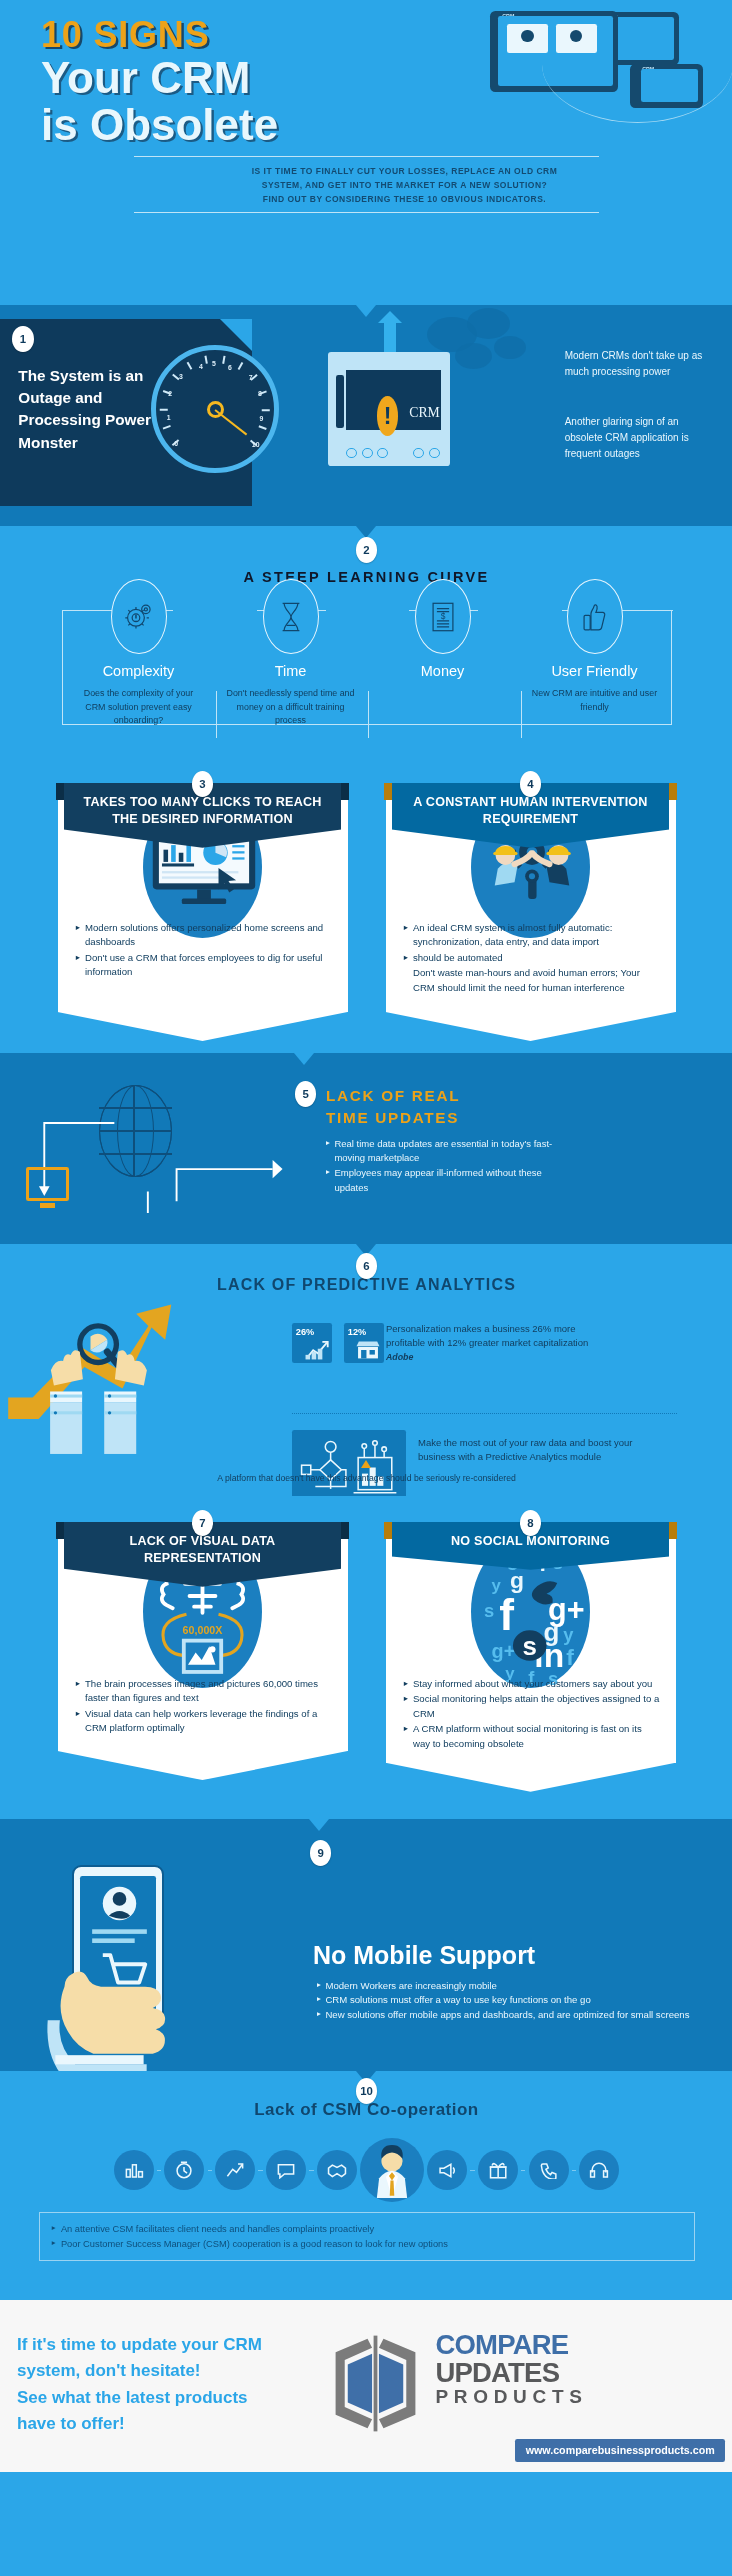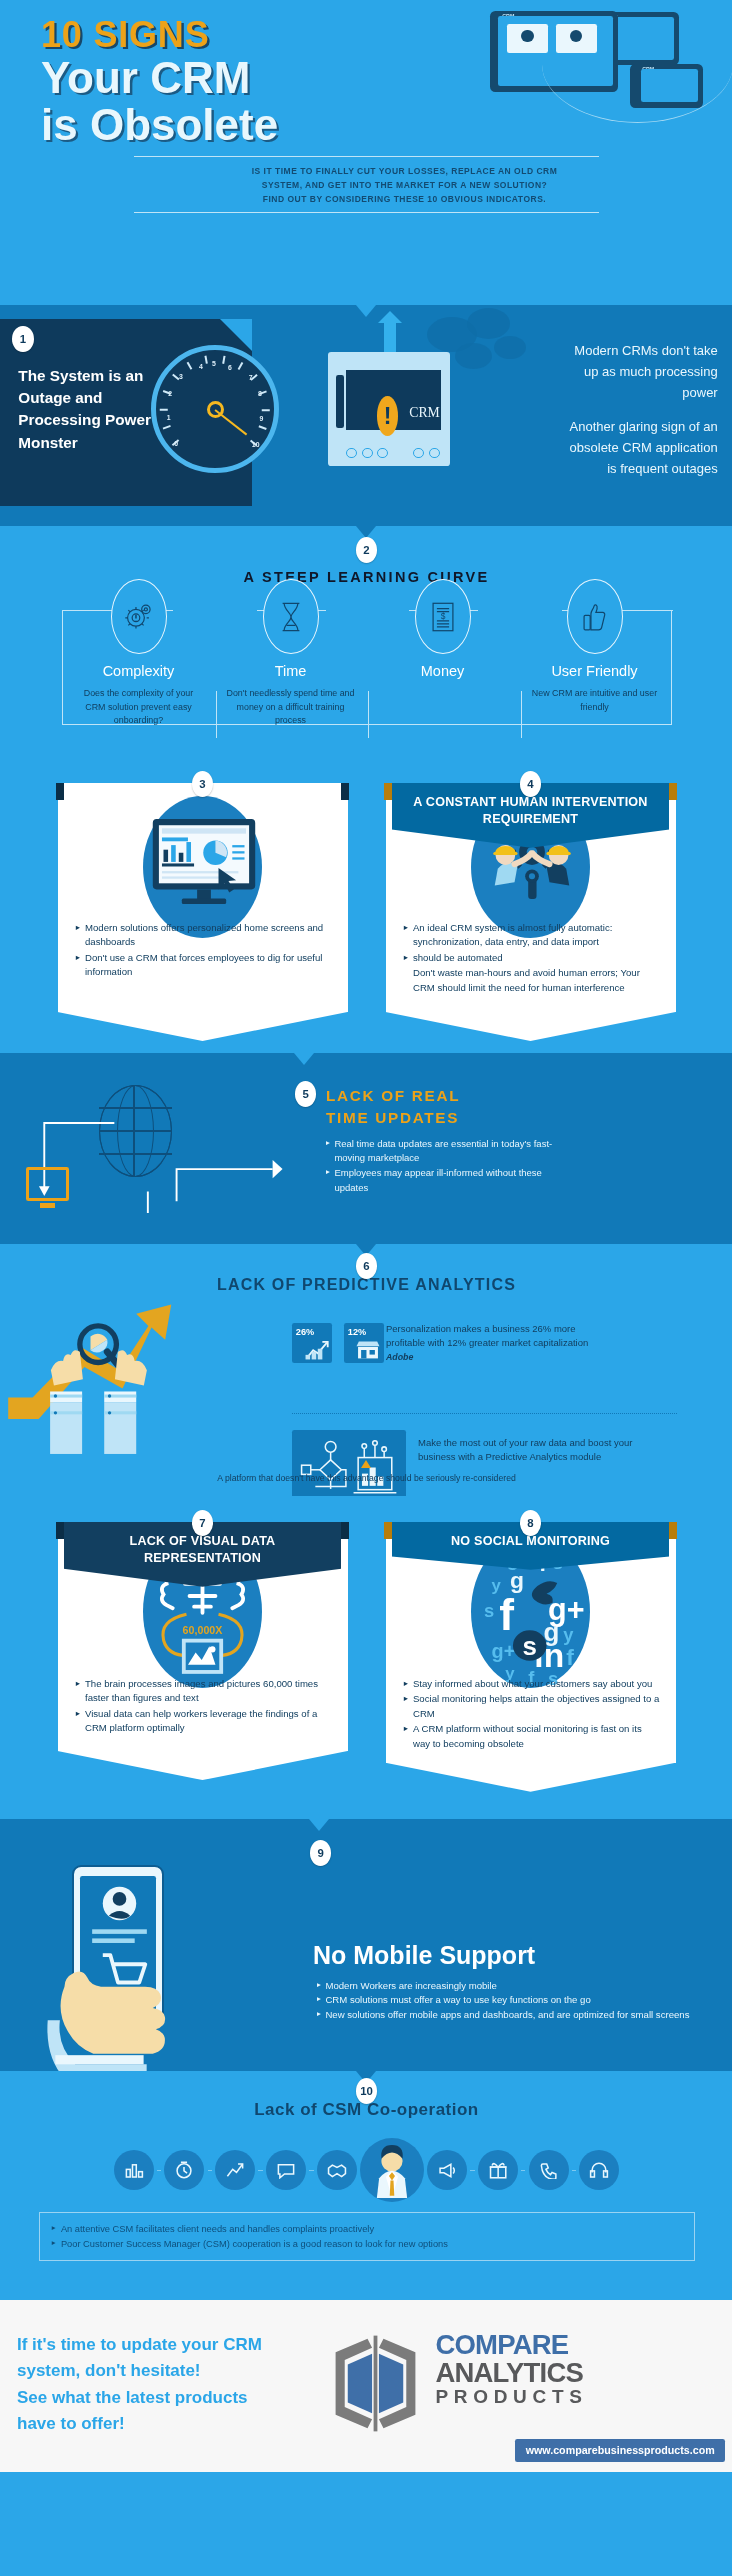--- a/index.html
+++ b/index.html
@@ -77,22 +77,22 @@
   .server .screen { position:absolute; left:18.3px; top:18.3px; right:9.2px; height:60px; background:#0e3a5c; }
   .server .bang { position:absolute; left:30.5px; top:26px; width:21.4px; height:40px; background:#f0a71d; border-radius:50%;
                   color:#0e3a5c; font-weight:bold; font-size:23px; text-align:center; line-height:40px; }
   .server .crm { position:absolute; left:63px; top:35px; color:#eaf7fd; font-size:13.7px; font-family:"Liberation Serif",serif; }
   .server .bar { position:absolute; left:7.6px; top:23px; width:8.4px; height:53px; background:#0e3a5c; border-radius:2.3px; }
   .server .kn { position:absolute; bottom:7.6px; width:10.7px; height:10.7px; border:1.5px solid #2ba6e8; border-radius:50%; }
   .smoke { position:absolute; border-radius:50%; background:#0f6ea8; opacity:.75; }
   .rocket { position:absolute; left:384px; top:17px; width:12.2px; height:40px; background:#34b1ed; }
   .rocket:before { content:""; position:absolute; left:-6.1px; top:-10.7px; width:0; height:0;
                    border-left:12.2px solid transparent; border-right:12.2px solid transparent; border-bottom:12.2px solid #34b1ed; }
-  .s1-notes { position:absolute; right:15.3px; top:36px; width:153px; text-align:right; color:#eaf7fd; font-size:13px; line-height:1.6; }
-  .s1-notes p + p { margin-top:14px; }
+  .s1-notes { position:absolute; right:15.3px; top:43px; width:153px; text-align:left; color:#eaf7fd; font-size:10px; line-height:1.6; }
+  .s1-notes p + p { margin-top:34px; }
 
   
   .s2 { background:#2ba6e8; position:relative; padding-top:26px; height:237px; }
   .s2 h2 { text-align:center; color:#0f172a; font-size:14.5px; font-weight:bold; letter-spacing:2.3px; margin-top:17px; }
   .s2-grid { position:relative; margin:26px auto 0 auto; width:610px; }
   .s2-box { border:0.8px solid #bfe4f7; border-top:none; height:114px; position:relative; }
   .s2-cols { display:flex; position:absolute; top:-32px; left:0; right:0; }
   .s2-col { flex:1; text-align:center; position:relative; }
   .s2-el { width:56px; height:75px; border:1.1px solid #e6f5fd; border-radius:50%;
            margin:0 auto; background:#2ba6e8; display:flex; align-items:center; justify-content:center; }
@@ -351,20 +351,21 @@
         </div>
       </div>
     </div>
   </div>
 
   <div class="cards">
     <div class="card">
       <div class="badge" style="left:50%; margin-left:-10.7px; top:-12.2px; z-index:20;">3</div>
       <div class="rib-fold l" style="background:#0b2e47;"></div>
       <div class="rib-fold r" style="background:#0b2e47;"></div>
+      <div class="ribbon dark">TAKES TOO MANY CLICKS TO REACH THE DESIRED INFORMATION</div>
       <div class="body">
         <div class="illus">
           <div class="oval"></div>
           <svg width="130" height="107" viewBox="0 0 170 140" style="position:absolute;left:9.2px;top:17px;">
             <rect x="18" y="8" width="134" height="92" rx="5" fill="#123f60"></rect>
             <rect x="26" y="16" width="118" height="76" fill="#f4fafe"></rect>
             <rect x="30" y="20" width="110" height="7" fill="#cfe5f5"></rect>
             <rect x="30" y="32" width="34" height="5" fill="#2ba6e8"></rect>
             <rect x="32" y="48" width="6" height="16" fill="#123f60"></rect>
             <rect x="42" y="42" width="6" height="22" fill="#2ba6e8"></rect>
@@ -750,21 +751,21 @@
     <div class="logo">
       <svg class="mark" viewBox="0 0 125 130">
         <path d="M10 24 L52 6 L58 18 L22 34 L22 96 L58 112 L52 124 L10 106 Z" fill="#7b7b7b"></path>
         <path d="M115 24 L73 6 L67 18 L103 34 L103 96 L67 112 L73 124 L115 106 Z" fill="#7b7b7b"></path>
         <path d="M26 40 L58 26 L58 104 L26 90 Z" fill="#3f6fa8"></path>
         <path d="M99 40 L67 26 L67 104 L99 90 Z" fill="#3f6fa8"></path>
         <rect x="60" y="2" width="5" height="126" fill="#7b7b7b"></rect>
       </svg>
       <div class="name">
         <div class="n1">COMPARE</div>
-        <div class="n2">ANALYTICS</div>
+        <div class="n2">UPDATES</div>
         <div class="n3">PRODUCTS</div>
       </div>
       <div class="urlbar">www.comparebusinessproducts.com</div>
     </div>
   </div>
 
 </div>
 
 
 </body></html>

